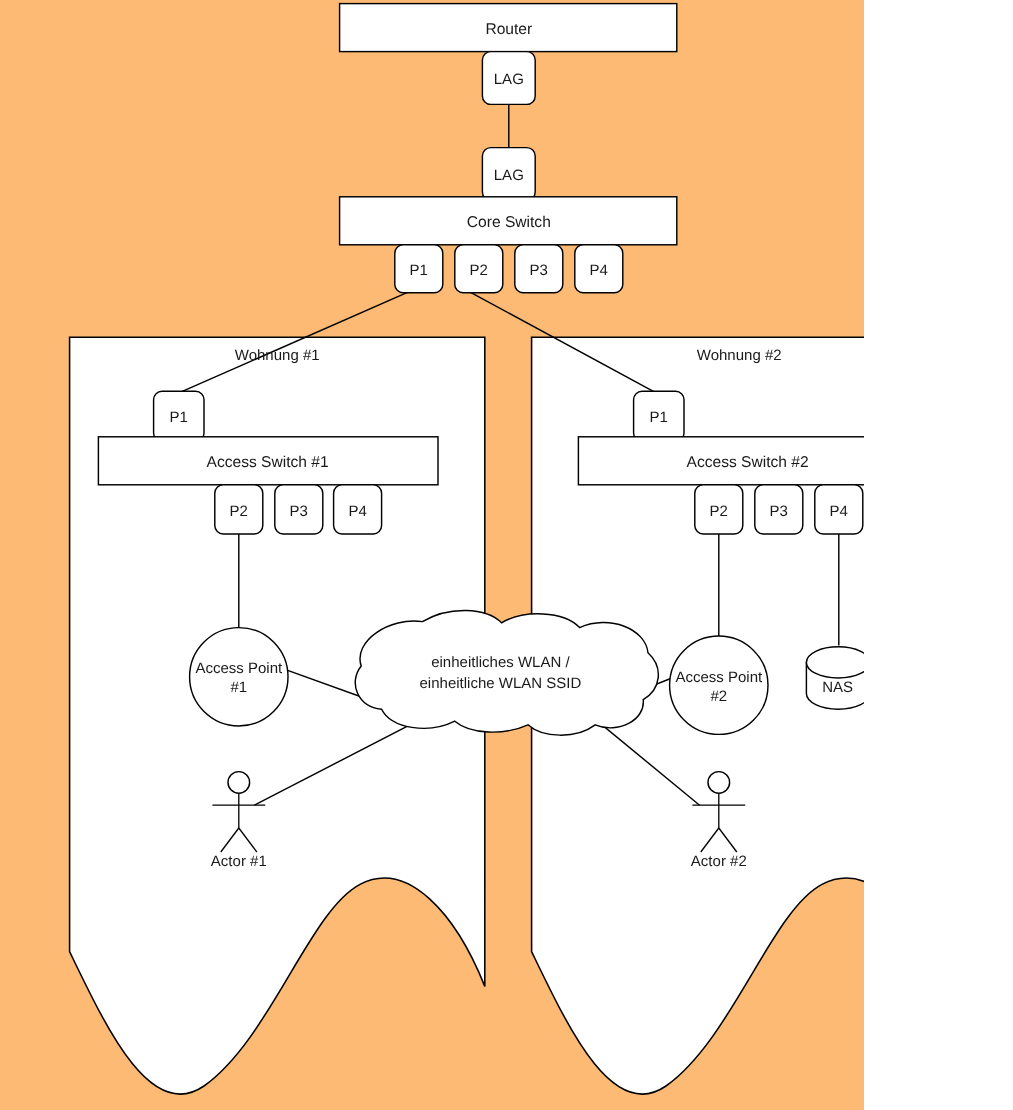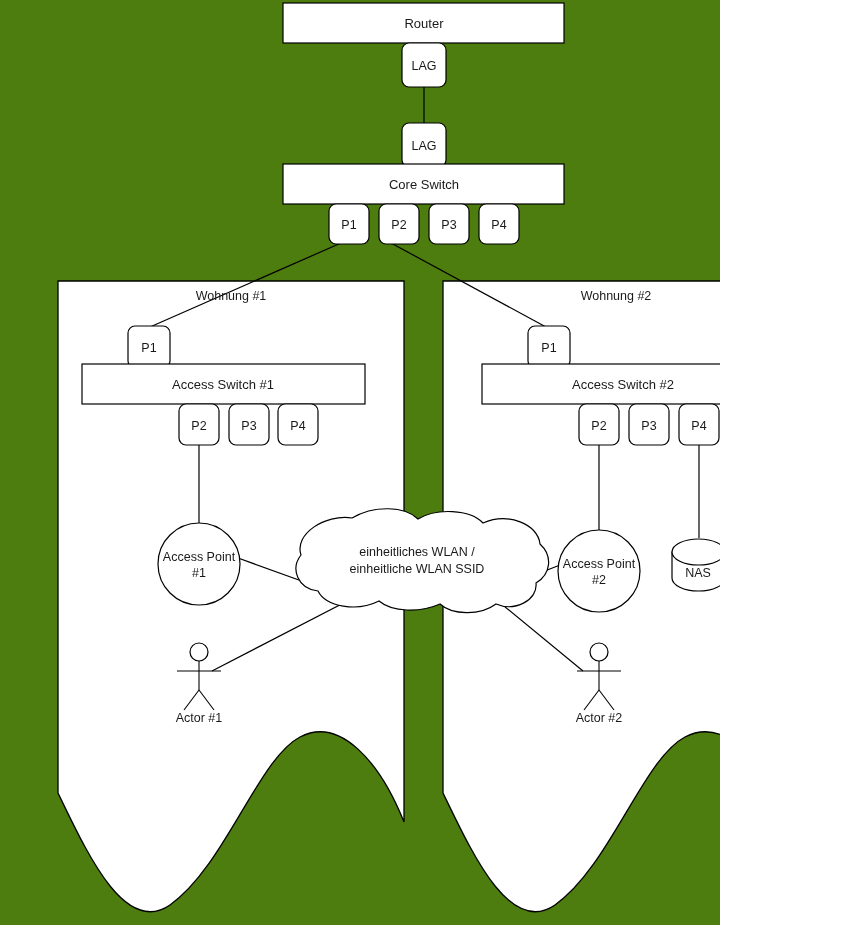--- a/index.html
+++ b/index.html
@@ -7,21 +7,21 @@
     padding: 0;
     background: #ffffff;
   }
   body {
     font-family: "Liberation Sans", sans-serif;
   }
   #canvas {
     position: relative;
     width: 720px;
     height: 925px;
-    background: #4d7c0f;
+    background: #fdba74;
     overflow: hidden;
   }
   #diagram-svg {
     position: absolute;
     left: 0;
     top: 0;
     width: 844px;
     height: 925px;
   }
   .shape-stroke {

